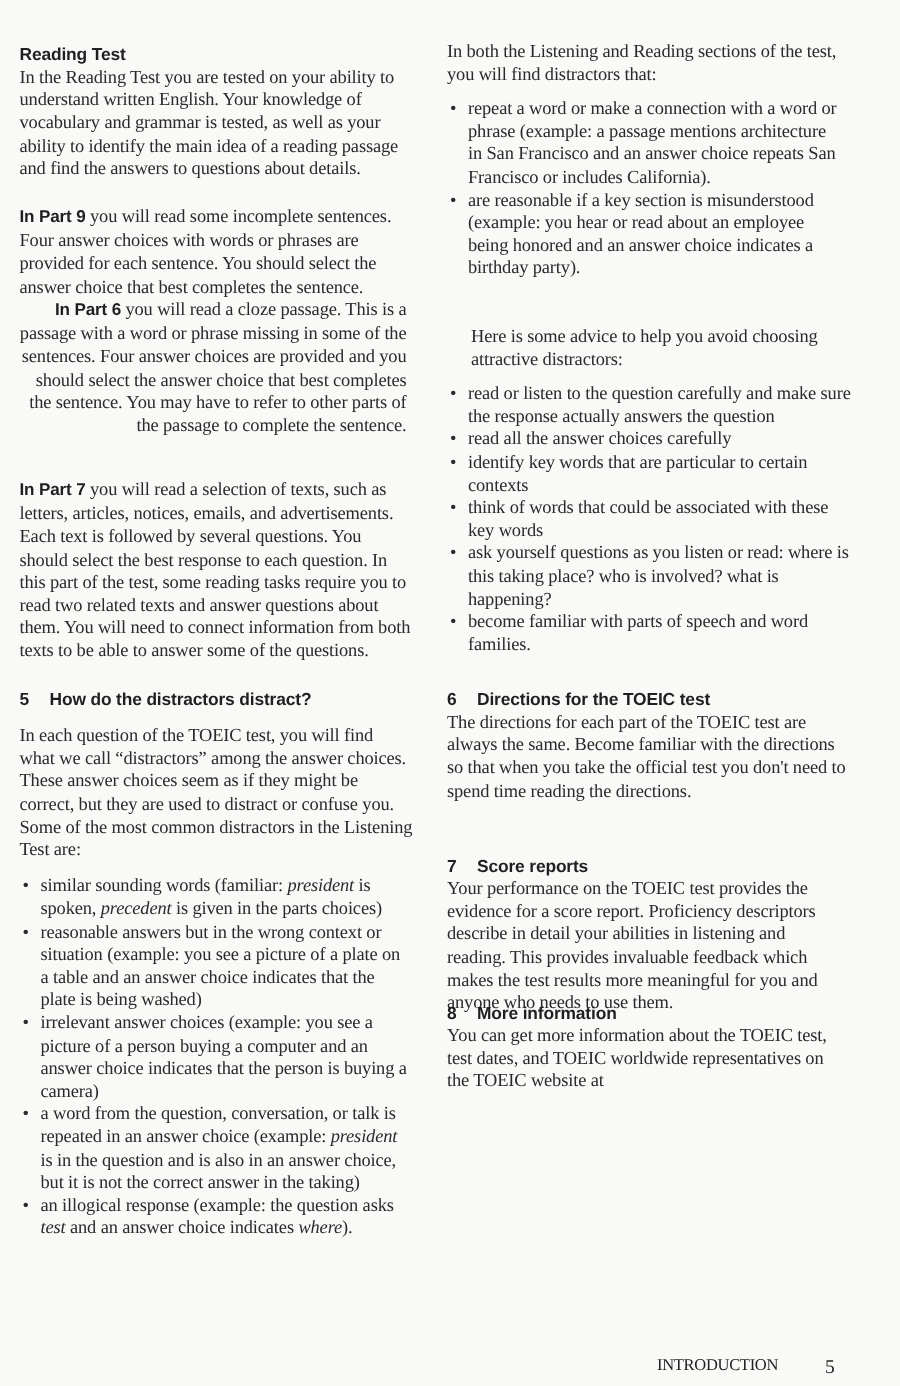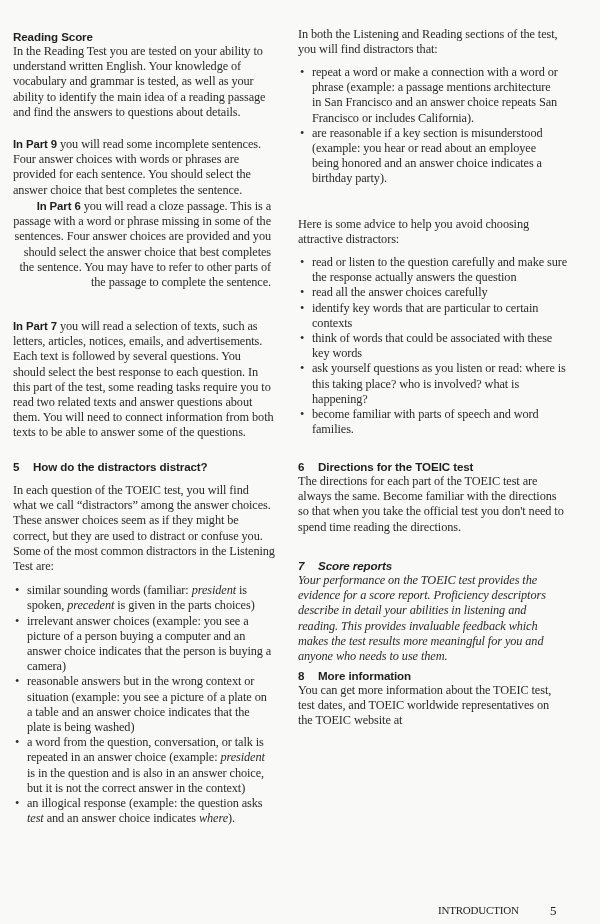--- a/index.html
+++ b/index.html
@@ -23,66 +23,66 @@
     li::before { content: "•"; position: absolute; left: 2px; top: 0; }
     i { font-style: italic; }
     .footer { position: absolute; top: 904px; left: 438px; font-size: 11px; letter-spacing: -0.2px; color: #222; }
     .footer .pn { position: absolute; left: 112px; top: -1px; font-size: 13px; }
   </style>
 </head>
 <body>
 
 <div class="col left">
   <div style="position:absolute; top:29px; width:258px;">
-    <h3 class="sans">Reading Score</h3>
+    <h3 class="sans">Reading Test</h3>
     <p>In the Reading Test you are tested on your ability to understand written English. Your knowledge of vocabulary and grammar is tested, as well as your ability to identify the main idea of a reading passage and find the answers to questions about details.</p>
   </div>
 
   <p style="position:absolute; top:137px; width:258px;"><span class="lead">In Part 9</span><span> you will read some incomplete sentences. Four answer choices with words or phrases are provided for each sentence. You should select the answer choice that best completes the sentence.</span></p>
 
   <p style="position:absolute; top:199px; width:258px;text-align:right;"><span class="lead">In Part 6</span><span> you will read a cloze passage. This is a passage with a word or phrase missing in some of the sentences. Four answer choices are provided and you should select the answer choice that best completes the sentence. You may have to refer to other parts of the passage to complete the sentence.</span></p>
 
   <p style="position:absolute; top:319px; width:262px;"><span class="lead">In Part 7</span><span> you will read a selection of texts, such as letters, articles, notices, emails, and advertisements. Each text is followed by several questions. You should select the best response to each question. In this part of the test, some reading tasks require you to read two related texts and answer questions about them. You will need to connect information from both texts to be able to answer some of the questions.</span></p>
 
   <div style="position:absolute; top:459px; width:262px;">
     <h3 class="sans"><span class="num">5</span><span>How do the distractors distract?</span></h3>
     <p style="margin-top:9px;">In each question of the TOEIC test, you will find what we call “distractors” among the answer choices. These answer choices seem as if they might be correct, but they are used to distract or confuse you. Some of the most common distractors in the Listening Test are:</p>
     <ul style="margin-top:9px;">
       <li><span>similar sounding words (familiar: </span><i>president</i><span> is spoken, </span><i>precedent</i><span> is given in the parts choices)</span></li>
+      <li><span>reasonable answers but in the wrong context or situation (example: you see a picture of a plate on a table and an answer choice indicates that the plate is being washed)</span></li>
       <li><span>irrelevant answer choices (example: you see a picture of a person buying a computer and an answer choice indicates that the person is buying a camera)</span></li>
-      <li><span>reasonable answers but in the wrong context or situation (example: you see a picture of a plate on a table and an answer choice indicates that the plate is being washed)</span></li>
-      <li><span>a word from the question, conversation, or talk is repeated in an answer choice (example: </span><i>president</i><span> is in the question and is also in an answer choice, but it is not the correct answer in the context)</span></li>
+      <li><span>a word from the question, conversation, or talk is repeated in an answer choice (example: </span><i>president</i><span> is in the question and is also in an answer choice, but it is not the correct answer in the taking)</span></li>
       <li><span>an illogical response (example: the question asks </span><i>test</i><span> and an answer choice indicates </span><i>where</i><span>).</span></li>
     </ul>
   </div>
 </div>
 
 <div class="col right">
   <p style="position:absolute; top:27px; width:262px;">In both the Listening and Reading sections of the test, you will find distractors that:</p>
   <ul style="position:absolute; top:65px; width:262px;">
     <li>repeat a word or make a connection with a word or phrase (example: a passage mentions architecture in San Francisco and an answer choice repeats San Francisco or includes California).</li>
     <li>are reasonable if a key section is misunderstood (example: you hear or read about an employee being honored and an answer choice indicates a birthday party).</li>
   </ul>
 
-  <p style="position:absolute; top:217px; width:262px;">Here is some advice to help you avoid choosing attractive distractors:</p>
+  <p style="position:absolute; top:217px; width:262px;margin-left:16px;">Here is some advice to help you avoid choosing attractive distractors:</p>
   <ul style="position:absolute; top:255px; width:270px;">
     <li>read or listen to the question carefully and make sure the response actually answers the question</li>
     <li>read all the answer choices carefully</li>
     <li>identify key words that are particular to certain contexts</li>
     <li>think of words that could be associated with these key words</li>
     <li>ask yourself questions as you listen or read: where is this taking place? who is involved? what is happening?</li>
     <li>become familiar with parts of speech and word families.</li>
   </ul>
 
   <div style="position:absolute; top:459px; width:270px;">
     <h3 class="sans"><span class="num">6</span><span>Directions for the TOEIC test</span></h3>
     <p>The directions for each part of the TOEIC test are always the same. Become familiar with the directions so that when you take the official test you don't need to spend time reading the directions.</p>
   </div>
 
-  <div style="position:absolute; top:558px; width:262px;font-style:italic;">
+  <div style="position:absolute; top:570px; width:262px;">
     <h3 class="sans"><span class="num">7</span><span>Score reports</span></h3>
     <p>Your performance on the TOEIC test provides the evidence for a score report. Proficiency descriptors describe in detail your abilities in listening and reading. This provides invaluable feedback which makes the test results more meaningful for you and anyone who needs to use them.</p>
   </div>
 
   <div style="position:absolute; top:668px; width:262px;">
     <h3 class="sans"><span class="num">8</span><span>More information</span></h3>
     <p>You can get more information about the TOEIC test, test dates, and TOEIC worldwide representatives on the TOEIC website at</p>
   </div>
 </div>
 

